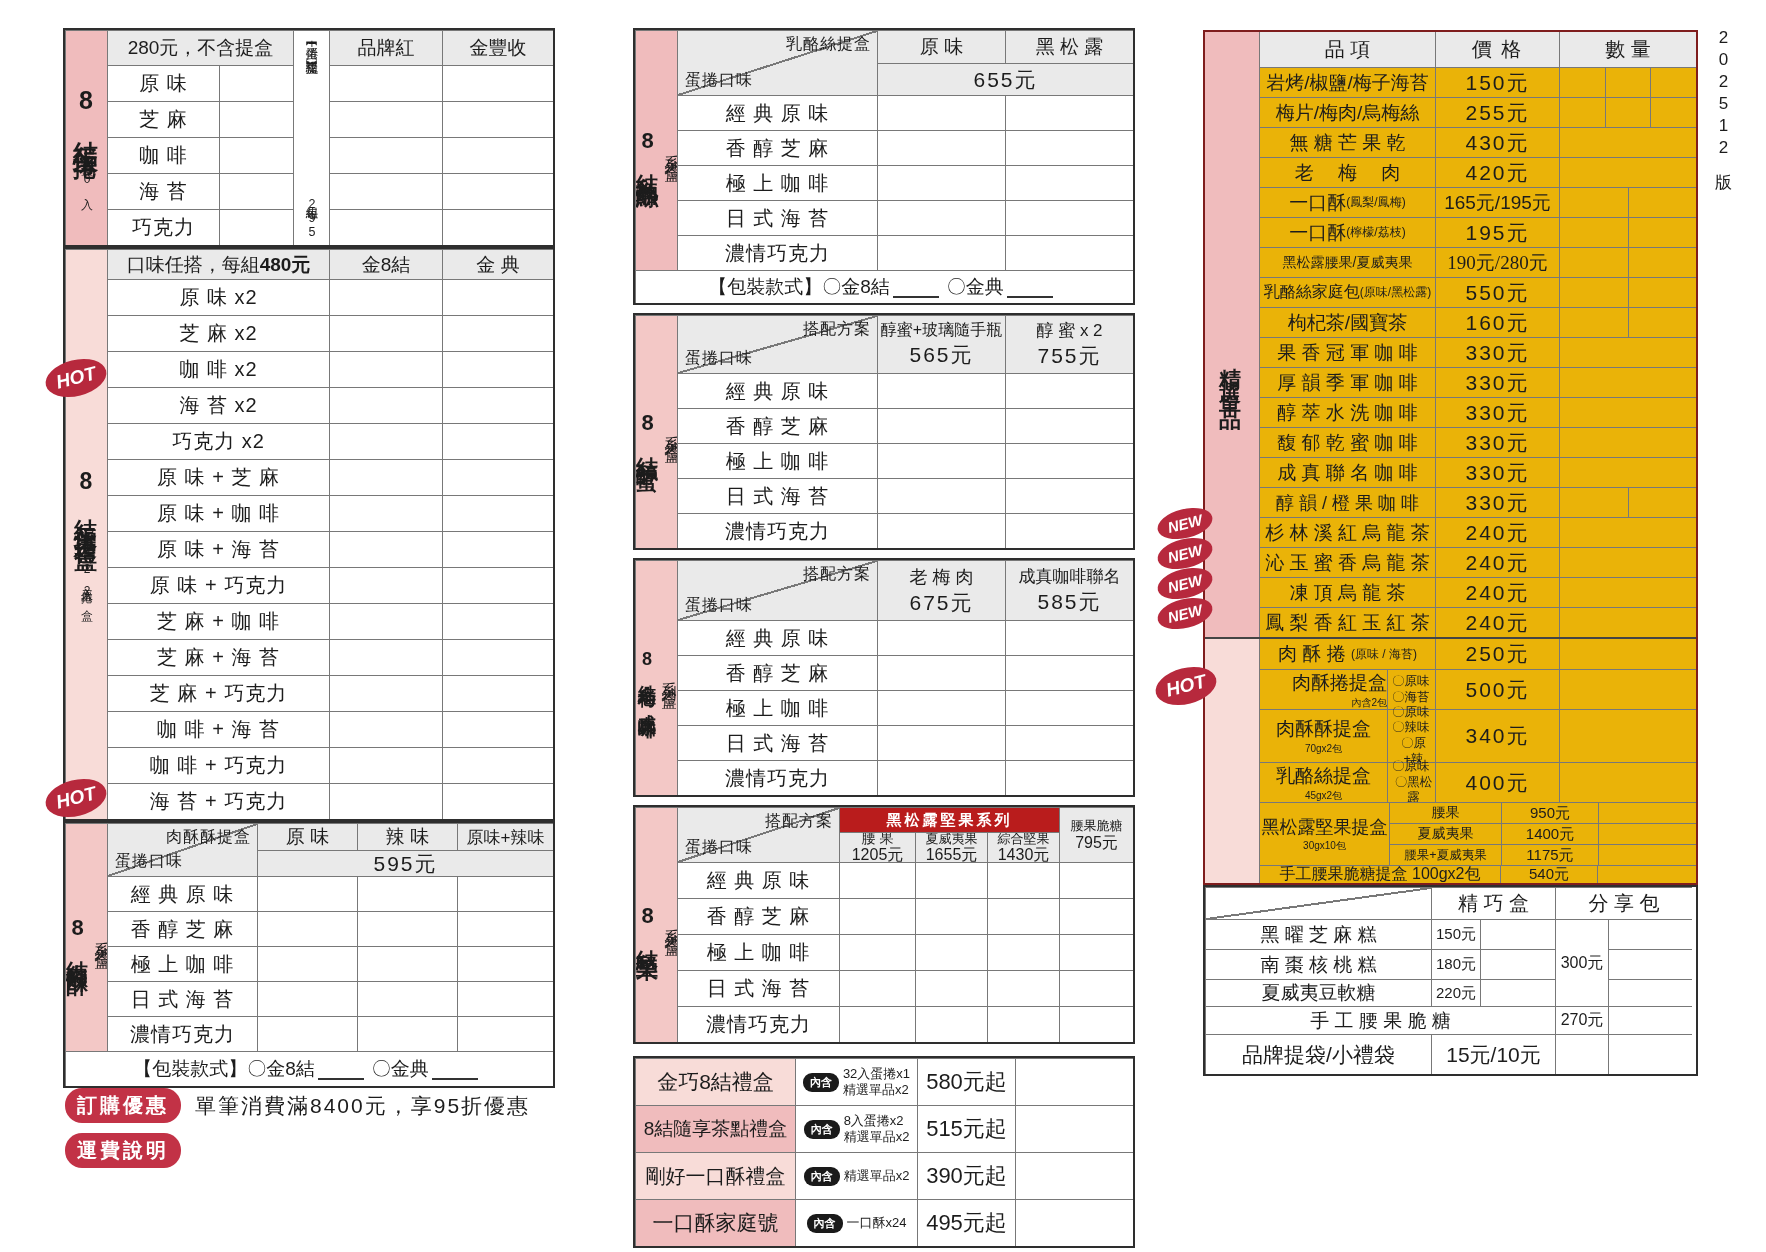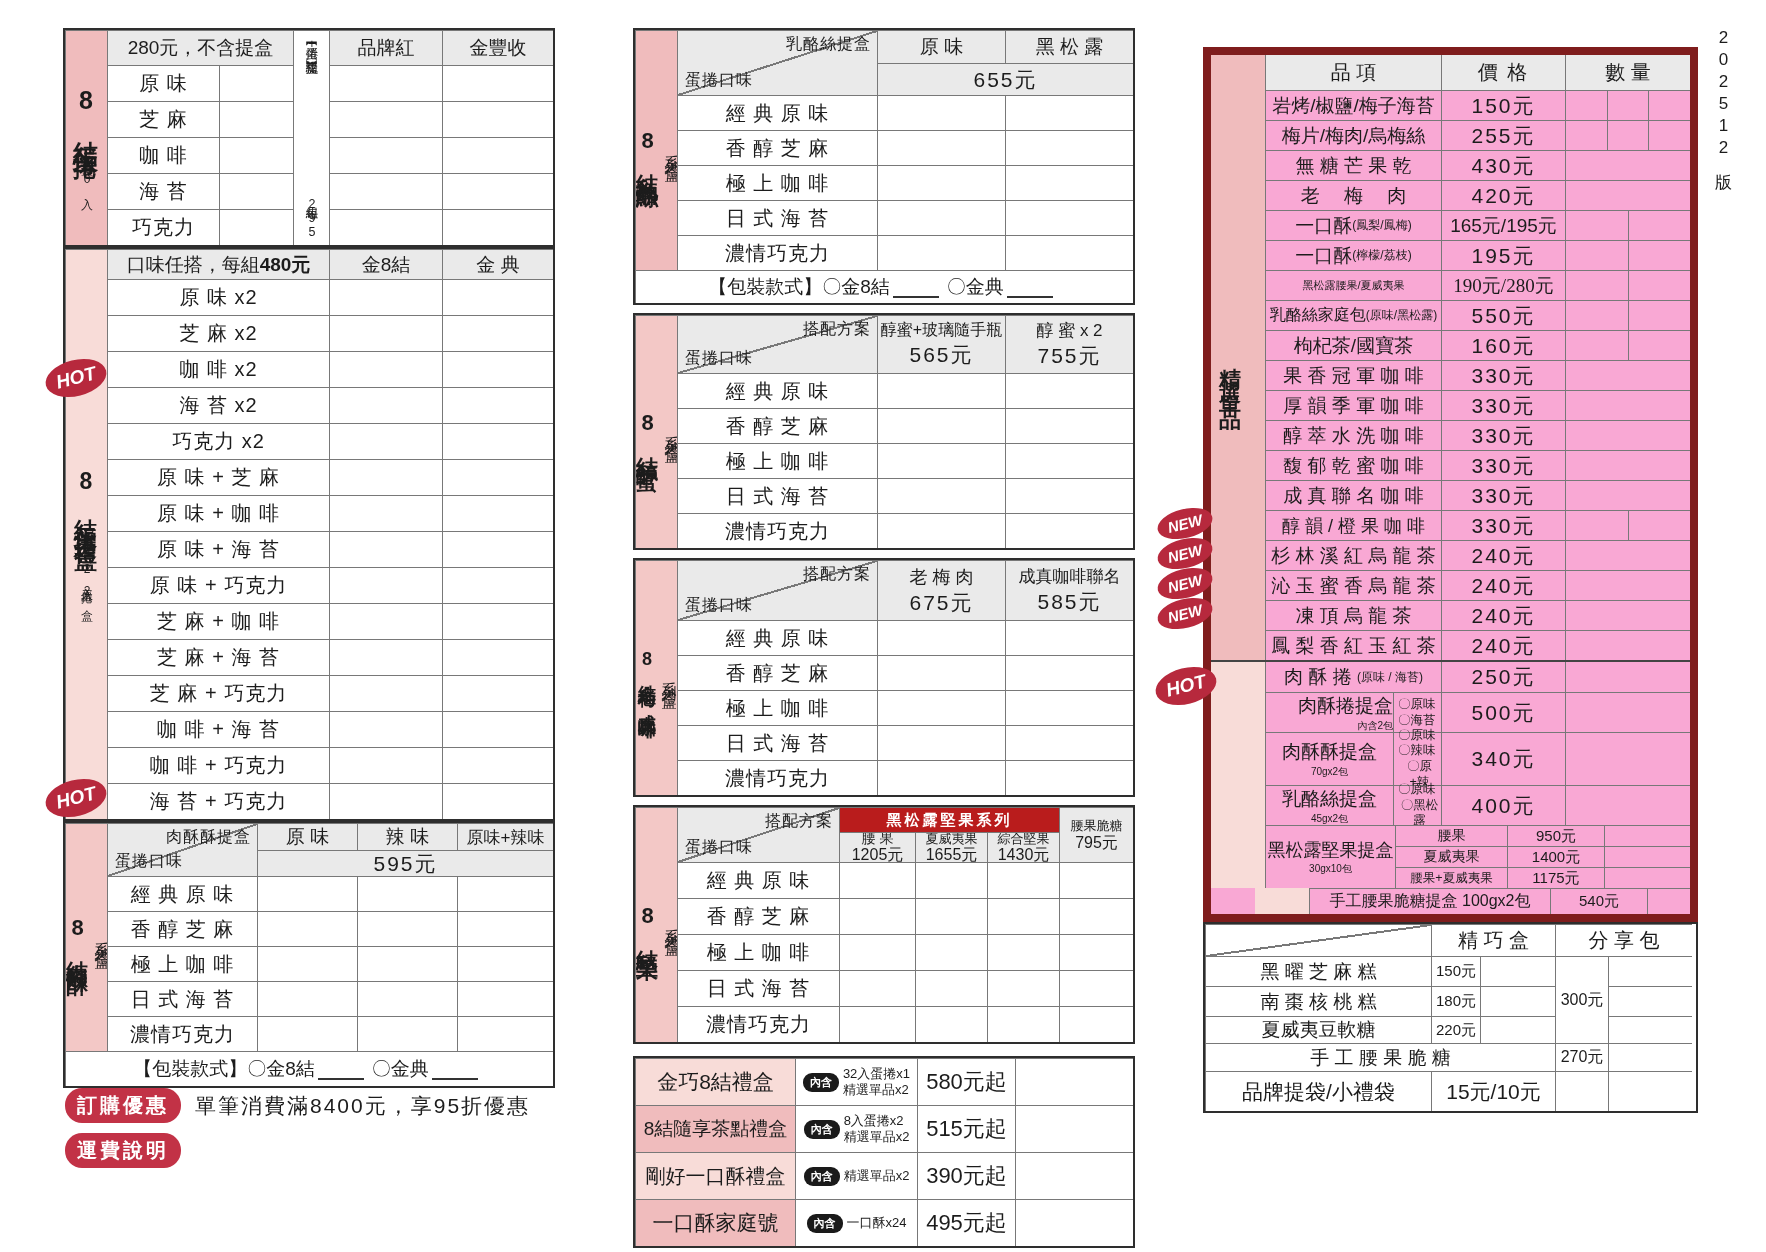--- a/index.html
+++ b/index.html
@@ -409,21 +409,21 @@
   <div class="abs" style="left:1203px;top:30px;width:495px;position:absolute;">
 
     <div class="vt" style="position:absolute;left:0;top:228px;width:54px;height:240px;display:flex;align-items:center;justify-content:center;
          font-size:22px;font-weight:bold;letter-spacing:14px;z-index:4;">精選單品</div>
     <div class="badge-oval newb" style="left:-46px;top:479px;">NEW</div>
     <div class="badge-oval newb" style="left:-46px;top:509px;">NEW</div>
     <div class="badge-oval newb" style="left:-46px;top:539px;">NEW</div>
     <div class="badge-oval newb" style="left:-46px;top:569px;">NEW</div>
     <div class="badge-oval hotb" style="left:-48px;top:638px;">HOT</div>
 
-    <div style="border:8px solid #7f1d1d;box-sizing:border-box;background:#f9a8d4;margin-top:17px;">
+    <div style="border:2px solid #7f1d1d;box-sizing:border-box;background:#eab308;">
 
       <div class="rrow" style="height:35px;">
         <div class="rstrip pA"></div>
         <div class="rname gray" style="font-size:20px;border-top:none;">品 項</div>
         <div class="rprice gray" style="font-size:20px;border-top:none;">價 格</div>
         <div class="rqty gray" style="font-size:20px;border-top:none;align-items:center !important;justify-content:center;">數 量</div>
       </div>
 
       <div class="rrow h30">
           <div class="rstrip pA"></div>
@@ -480,21 +480,21 @@
             <span class="note">(檸檬/荔枝)</span>
           </div>
           <div class="rprice">195元</div>
           <div class="rqty">
             <div class="q"></div>
             <div class="q"></div>
           </div>
         </div>
       <div class="rrow h30">
           <div class="rstrip pA"></div>
-          <div class="rname" style="font-size:11px;">黑松露腰果/夏威夷果</div>
+          <div class="rname" style="font-size:14px;">黑松露腰果/夏威夷果</div>
           <div class="rprice" style="font-size:19px;letter-spacing:0;font-family:Liberation Serif, serif;">190元/280元</div>
           <div class="rqty">
             <div class="q"></div>
             <div class="q"></div>
           </div>
         </div>
       <div class="rrow h30">
           <div class="rstrip pA"></div>
           <div class="rname" style="font-size:16px;">
             <span>乳酪絲家庭包</span>
@@ -673,21 +673,21 @@
             <div style="flex:1;border-left:1px solid #787878;"></div>
           </div>
           <div style="display:flex;flex:1;border-top:1px solid #787878;">
             <div style="width:111px;display:flex;align-items:center;justify-content:center;font-size:12.5px;box-sizing:border-box;">腰果+夏威夷果</div>
             <div style="width:97px;display:flex;align-items:center;justify-content:center;font-size:15px;border-left:1px solid #787878;box-sizing:border-box;">1175元</div>
             <div style="flex:1;border-left:1px solid #787878;"></div>
           </div>
         </div>
       </div>
 
-      <div class="rrow" style="height:26px;padding-left:44px;">
+      <div class="rrow" style="height:18px;">
         <div class="rstrip pB"></div>
         <div style="width:241px;flex:0 0 241px;font-size:16px;">手工腰果脆糖提盒 100gx2包</div>
         <div style="width:97px;flex:0 0 97px;font-size:15px;">540元</div>
         <div class="rqty">
             <div class="q"></div>
           </div>
       </div>
     </div>
 
     <div class="gd" style="grid-template-columns:226px 49px 75px 53px 84px;grid-template-rows:32px 30px 30px 27px 28px 40px;border-top-width:2px;">

